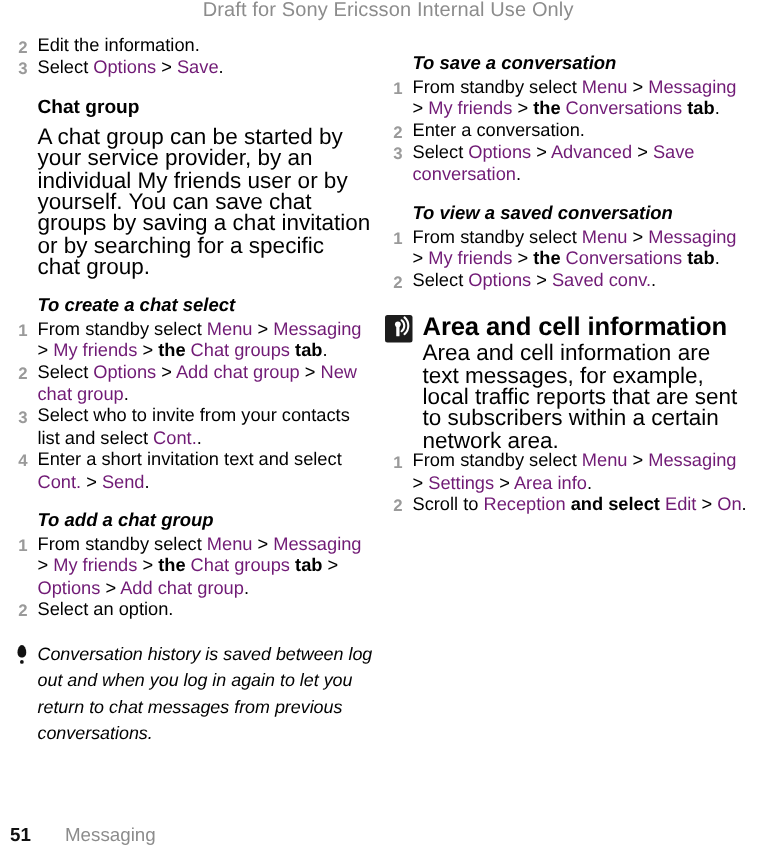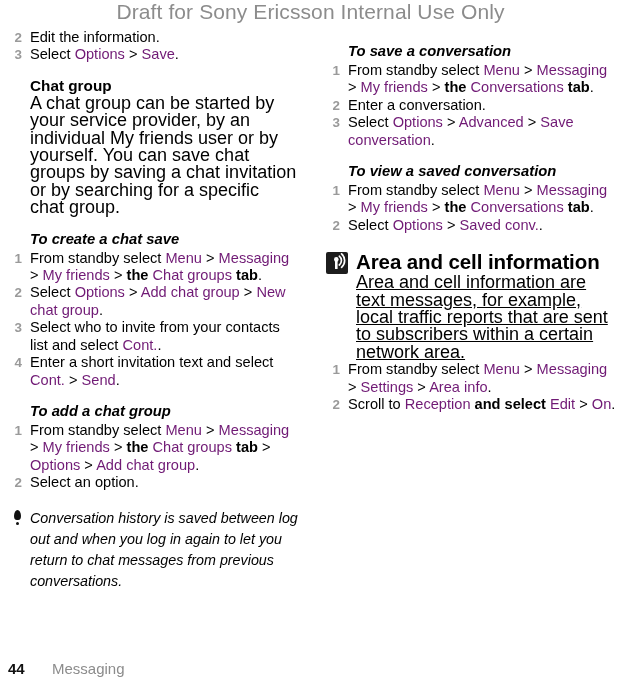--- a/index.html
+++ b/index.html
@@ -17,34 +17,34 @@
     -webkit-font-smoothing: antialiased;
   }
 
   
   .draft-header {
     position: absolute;
     top: 0px;
     left: 0;
     width: 621px;
     text-align: center;
-    font-size: 21px;
+    font-size: 16px;
     color: #8c8c8c;
     letter-spacing: 0.1px;
     white-space: nowrap;
   }
 
   
   .col {
     position: absolute;
     top: 29px;
     width: 290px;
   }
   .col-left  { left: 8px;  }
-  .col-right { left: 326px; }
+  .col-right { left: 308px; }
 
   
   .blk { position: relative; }
 
   
   .step {
     position: relative;
     padding-left: 22px;
     font-size: 14.6px;
     line-height: 17.4px;
@@ -74,21 +74,21 @@
     margin-bottom: 2px;
   }
 
   
   .sec-head {
     padding-left: 22px;
     font-size: 15.3px;
     line-height: 18px;
     font-weight: bold;
     margin-top: 13px;
-    margin-bottom: 0px;
+    margin-bottom: 6px;
   }
 
   
   .body-par {
     padding-left: 22px;
     font-size: 18px;
     line-height: 17.4px;
   }
 
   
@@ -193,21 +193,21 @@
         </div>
       </div>
   </div>
 
   <div class="blk">
     <div class="sec-head">Chat group</div>
     <div class="body-par">A chat group can be started by your service provider, by an individual My friends user or by yourself. You can save chat groups by saving a chat invitation or by searching for a specific chat group.</div>
   </div>
 
   <div class="blk">
-    <div class="sub-head">To create a chat save</div>
+    <div class="sub-head">To create a chat select</div>
     <div>
         <div class="step">
           <span class="num">1</span>
           <span class="txt"><span>From standby select </span><span class="lnk">Menu</span><span> &gt; </span><span class="lnk">Messaging</span><span> &gt; </span><span class="lnk">My friends</span><span> &gt; </span><span class="bd">the </span><span class="lnk">Chat groups</span><span class="bd"> tab</span><span>.</span></span>
         </div>
         <div class="step">
           <span class="num">2</span>
           <span class="txt"><span>Select </span><span class="lnk">Options</span><span> &gt; </span><span class="lnk">Add chat group</span><span> &gt; </span><span class="lnk">New chat group</span><span>.</span></span>
         </div>
         <div class="step">
@@ -282,33 +282,33 @@
   <div class="chapter">
     <span class="ch-icon">
       <svg width="22" height="22" viewBox="0 0 22 22" aria-hidden="true">
         <rect x="9" y="8.5" width="2.6" height="8.5" rx="0.5" fill="#ffffff"></rect>
         <circle cx="10.3" cy="7.4" r="2.3" fill="#ffffff"></circle>
         <path d="M13.3 4.2 A5.6 5.6 0 0 1 13.3 13.0" stroke="#ffffff" stroke-width="1.7" fill="none" stroke-linecap="round"></path>
         <path d="M15.6 1.9 A8.9 8.9 0 0 1 15.6 15.3" stroke="#ffffff" stroke-width="1.7" fill="none" stroke-linecap="round"></path>
       </svg>
     </span>
     <div class="ch-title">Area and cell information</div>
-    <div class="body-par" style="padding-left:0;text-decoration:underline;">Area and cell information are text messages, for example, local traffic reports that are sent to subscribers within a certain network area.</div>
+    <div class="body-par" style="padding-left:0;">Area and cell information are text messages, for example, local traffic reports that are sent to subscribers within a certain network area.</div>
   </div>
 
   <div class="blk">
     <div>
         <div class="step">
           <span class="num">1</span>
           <span class="txt"><span>From standby select </span><span class="lnk">Menu</span><span> &gt; </span><span class="lnk">Messaging</span><span> &gt; </span><span class="lnk">Settings</span><span> &gt; </span><span class="lnk">Area info</span><span>.</span></span>
         </div>
         <div class="step">
           <span class="num">2</span>
           <span class="txt"><span>Scroll to </span><span class="lnk">Reception</span><span class="bd"> and select </span><span class="lnk">Edit</span><span> &gt; </span><span class="lnk">On</span><span>.</span></span>
         </div>
       </div>
   </div>
 
 </div>
 
 <div class="footer">
-  <span class="pageno">44</span><span class="chap">Messaging</span>
+  <span class="pageno">51</span><span class="chap">Messaging</span>
 </div>
 
 </body></html>

